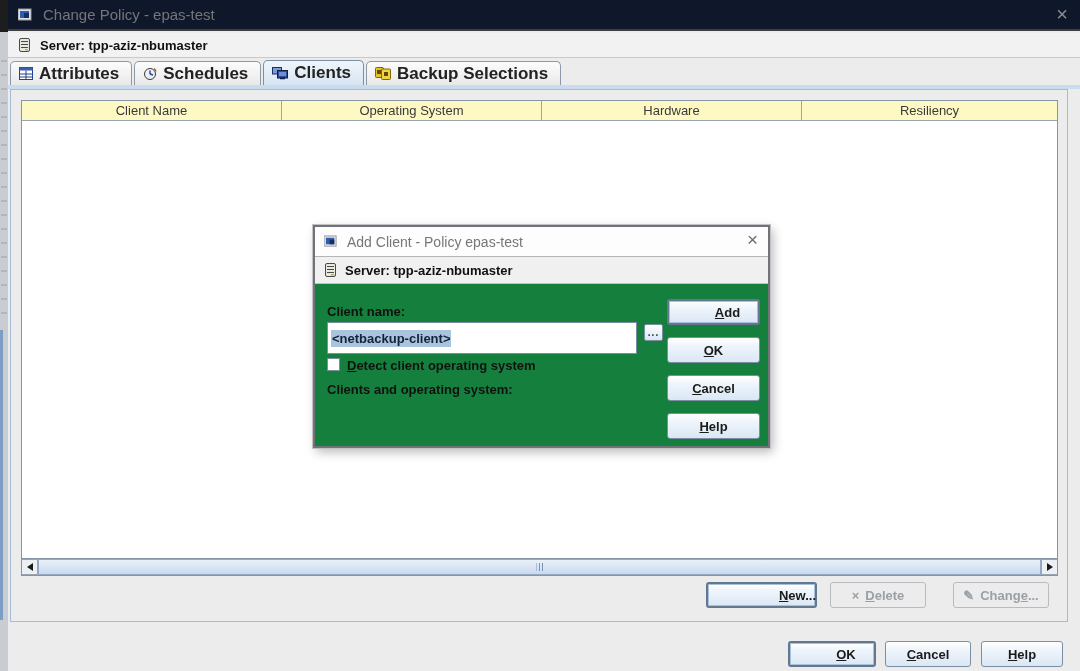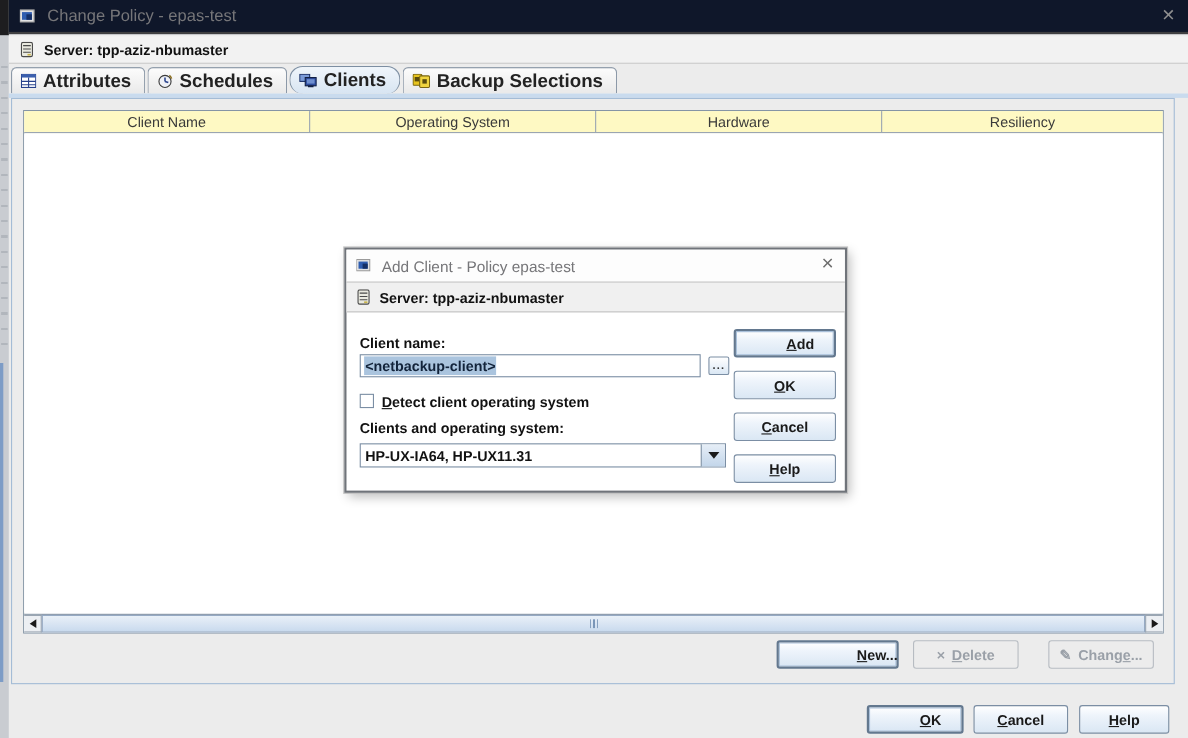--- a/index.html
+++ b/index.html
@@ -21,21 +21,21 @@
 
   .server-bar { position:absolute; left:8px; top:33px; width:1072px; height:25px; background:#f2f2f2;
       border-bottom:1px solid #c9c9c9; display:flex; align-items:center; }
   .server-text { font-size:13px; font-weight:bold; color:#111; margin-left:9px; }
 
   
   .tabs-row { position:absolute; left:10px; top:60px; height:25px; display:flex; align-items:flex-end; }
   .tab { display:inline-flex; align-items:center; gap:6px; height:24px; padding:0 12px 0 8px;
       border:1px solid #8c99a8; border-bottom:none; border-radius:5px 5px 0 0; margin-right:2px;
       background:linear-gradient(180deg,#fcfcfc,#e9e9e9); font-size:17px; font-weight:bold; color:#222; cursor:default; }
-  .tab.active { background:linear-gradient(180deg,#eff5fb,#d8e5f2); height:25px; border-color:#7c8ea2; position:relative; z-index:2;border-radius:12px; }
+  .tab.active { background:linear-gradient(180deg,#eff5fb,#d8e5f2); height:25px; border-color:#7c8ea2; position:relative; z-index:2; }
   .tab-highlight { position:absolute; left:8px; top:85px; width:1072px; height:4px; background:#c9dbee; }
 
   
   .content-panel { position:absolute; left:10px; top:89px; width:1058px; height:533px;
       border:1px solid #a4bcd6; background:#ececec; }
   .table-pane { position:absolute; left:10px; top:10px; width:1037px; height:476px;
       border:1px solid #8595a5; background:#ffffff; }
   .table-header { display:flex; height:20px; background:#fef9c3; border-bottom:1px solid #9aa5b2; }
   .th { border-right:1px solid #9aa5b2; display:flex; align-items:center; justify-content:center;
       font-size:13px; color:#3a3a3a; }
@@ -64,33 +64,33 @@
 
   .actions-new { left:706px; top:582px; width:111px;gap:44px; }
   .actions-delete { left:830px; top:582px; width:96px; }
   .actions-change { left:953px; top:582px; width:96px; }
 
   .footer-ok { left:788px; top:641px; width:88px; }
   .footer-cancel { left:885px; top:641px; width:86px; }
   .footer-help { left:981px; top:641px; width:82px; }
 
   
-  .modal { position:absolute; left:313px; top:225px; width:457px; height:223px; background:#ffffff;
+  .modal { position:absolute; left:313px; top:225px; width:457px; height:223px; background:#15803d;
       border:2px solid #70747a; box-shadow:0 0 0 1px #c2c2c2, 3px 4px 10px rgba(0,0,0,.28); z-index:50; }
   .modal-title { position:absolute; left:0; top:0; right:0; height:30px; background:#fdfdfd;
       border-bottom:1px solid #b5b5b5; display:flex; align-items:center; }
   .modal-title .title-text { font-size:14px; margin-left:8px; }
   .modal-title .close-x { top:3px; right:10px; font-size:19px; color:#6e6e6e; }
   .modal-server { position:absolute; left:0; top:30px; right:0; height:27px; background:#f0f0f0;
       border-bottom:1px solid #c2c2c2; display:flex; align-items:center; }
   .modal-server .server-text { margin-left:8px; }
 
   .field-label { position:absolute; font-size:13px; font-weight:bold; color:#111; }
   .field-label u { text-decoration:underline; }
-  .text-field { position:absolute; left:12px; top:95px; width:310px; height:21px; background:#ffffff;
+  .text-field { position:absolute; left:12px; top:95px; width:310px; height:32px; background:#ffffff;
       border:1px solid #7b8ea4; display:flex; align-items:center; padding-left:3px; }
   .sel-text { background:#aac4de; color:#12233a; font-size:13px; font-weight:bold; padding:1px 1px; }
   .browse-btn { position:absolute; left:329px; top:97px; width:19px; height:17px;
       background:linear-gradient(180deg,#ffffff,#dae7f4); border:1px solid #7b8ea4; border-radius:2px;
       font-size:10px; font-weight:bold; color:#333; display:flex; align-items:center; justify-content:center; letter-spacing:1px; }
   .checkbox-row { position:absolute; left:12px; top:131px; display:flex; gap:7px; }
   .checkbox { width:13px; height:13px; background:#fff; border:1px solid #7b8ea4; }
   .combo { position:absolute; left:12px; top:176px; width:333px; height:22px; background:#ffffff;
       border:1px solid #7b8ea4; display:flex; align-items:center; }
   .combo-value { flex:1; font-size:13px; font-weight:bold; color:#111; padding-left:4px; white-space:nowrap; overflow:hidden; }
@@ -257,26 +257,20 @@
     <span class="sel-text">&lt;netbackup-client&gt;</span>
   </div>
   <div class="browse-btn">...</div>
 
   <div class="checkbox-row">
     <div class="checkbox"></div>
     <span class="field-label" style="position:static"><u>D</u>etect client operating system</span>
   </div>
 
   <span class="field-label" style="left:12px; top:155px">Clients and operating system:</span>
-  <div class="combo">
-    <span class="combo-value">HP-UX-IA64, HP-UX11.31</span>
-    <div class="combo-arrow-btn">
-      <div class="tri-down"></div>
-    </div>
-  </div>
 
   <div class="btn focused dlg-add">
     <span><u>A</u>dd</span>
   </div>
   <div class="btn dlg-ok">
     <span><u>O</u>K</span>
   </div>
   <div class="btn dlg-cancel">
     <span><u>C</u>ancel</span>
   </div>

